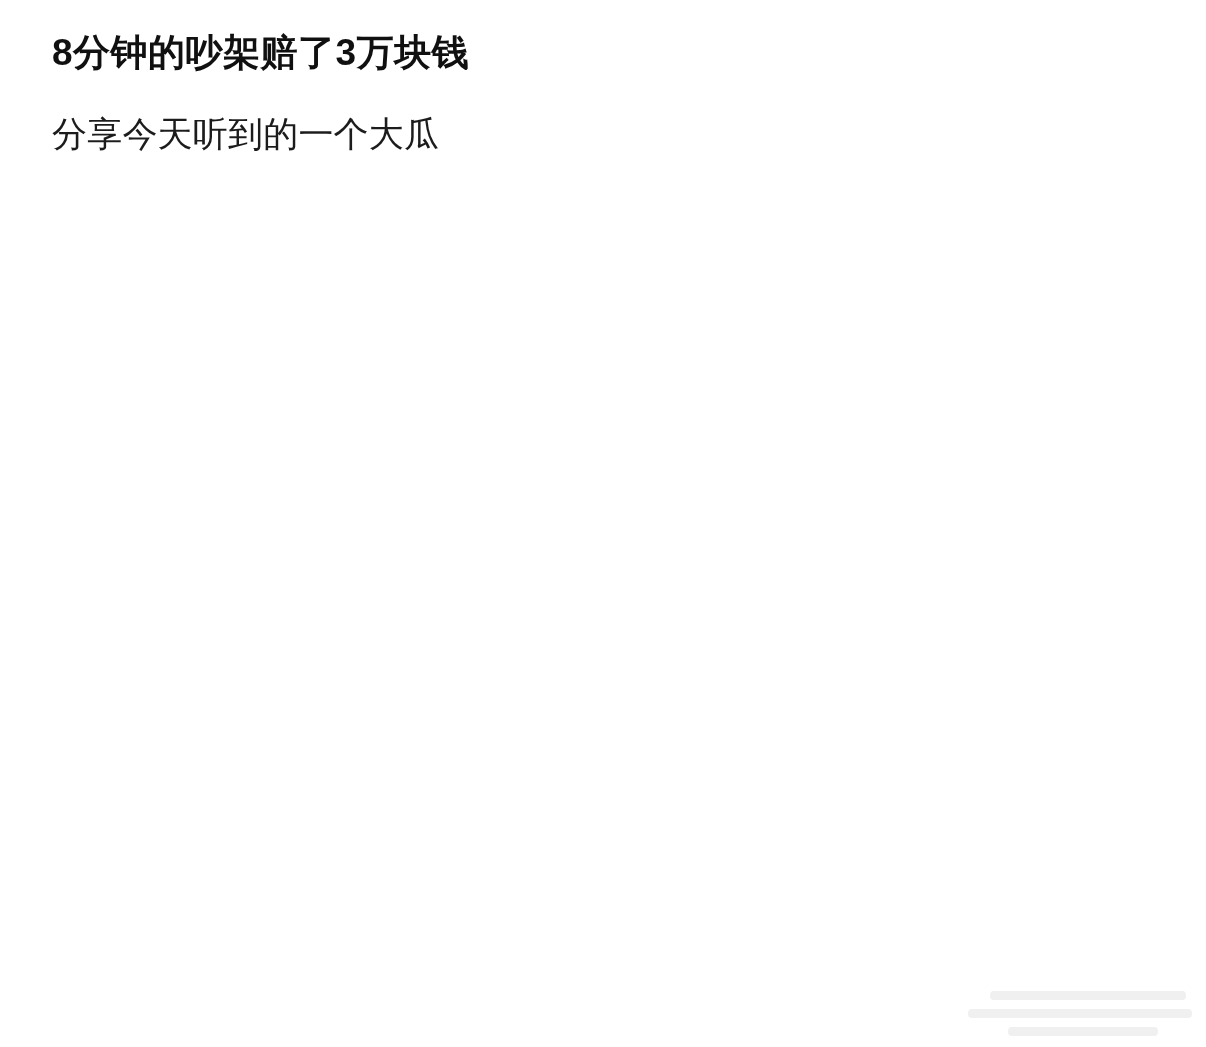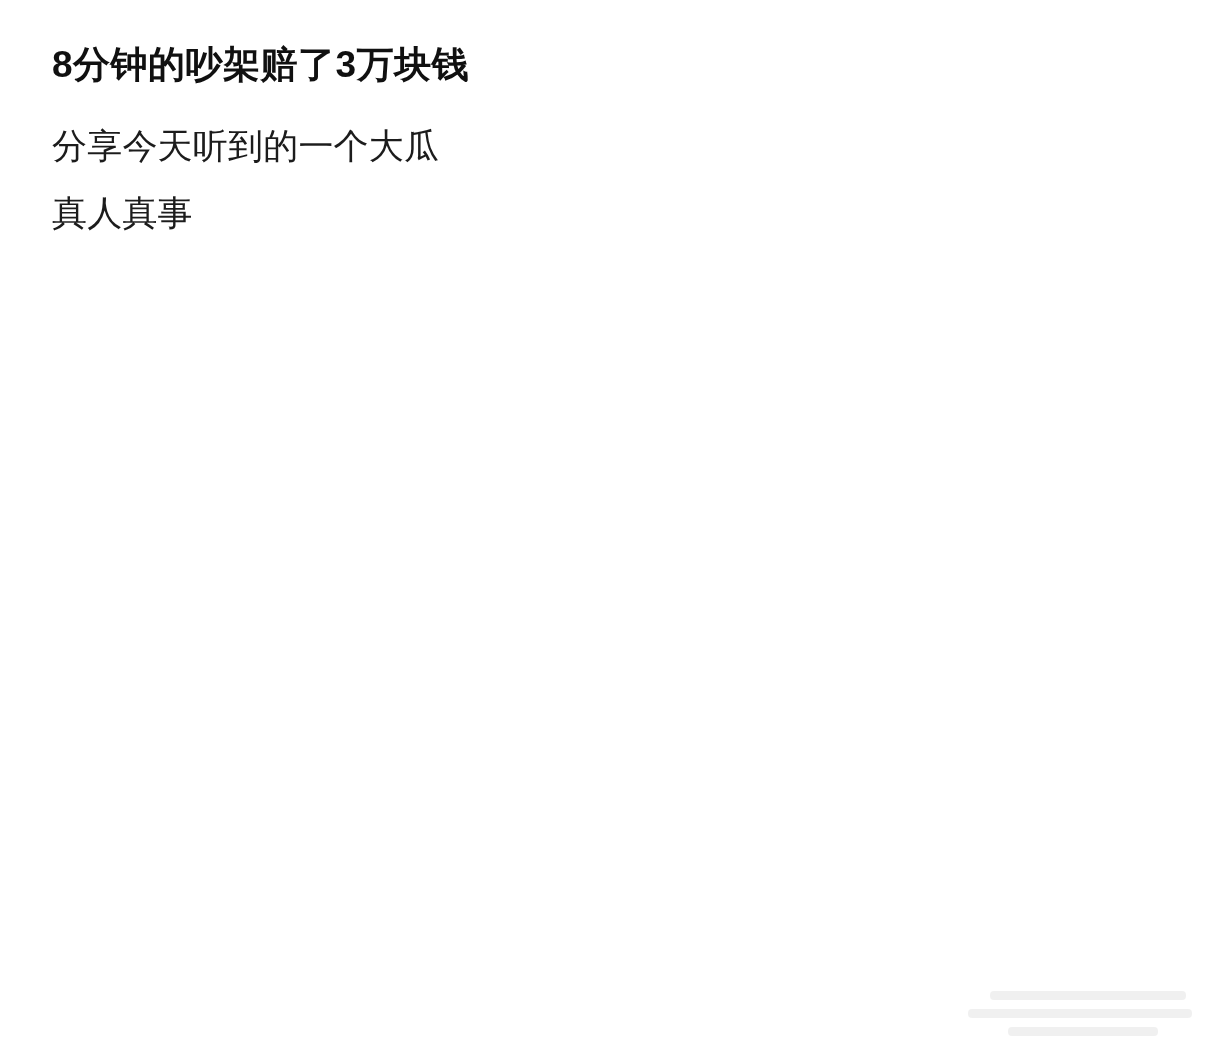--- a/index.html
+++ b/index.html
@@ -23,21 +23,21 @@
     height: 1047px;
     background: #ffffff;
     box-sizing: border-box;
     padding: 26px 62px 0 52px;
   }
   .post-title {
     font-size: 37px;
     font-weight: 700;
     line-height: 1.25;
     letter-spacing: 0.5px;
-    margin: 16px 0 30px 0;
+    margin: 4px 0 30px 0;
     color: #101010;
   }
   .post-body {
     font-size: 35px;
     line-height: 1.62;
     letter-spacing: 0.2px;
     color: #1c1c1c;
     font-weight: 400;
   }
   .para {
@@ -69,21 +69,20 @@
 </style>
 </head>
 <body>
 
 <div class="page">
 
   <h1 class="post-title">8分钟的吵架赔了3万块钱</h1>
 
   <div class="post-body">
     <p class="para short">分享今天听到的一个大瓜</p>
-    <p class="para short">真人真事</p>
   </div>
 
   <div class="watermark">
     <span class="wm-line wm-l1"></span>
     <span class="wm-line wm-l2"></span>
     <span class="wm-line wm-l3"></span>
   </div>
 
 </div>
 

